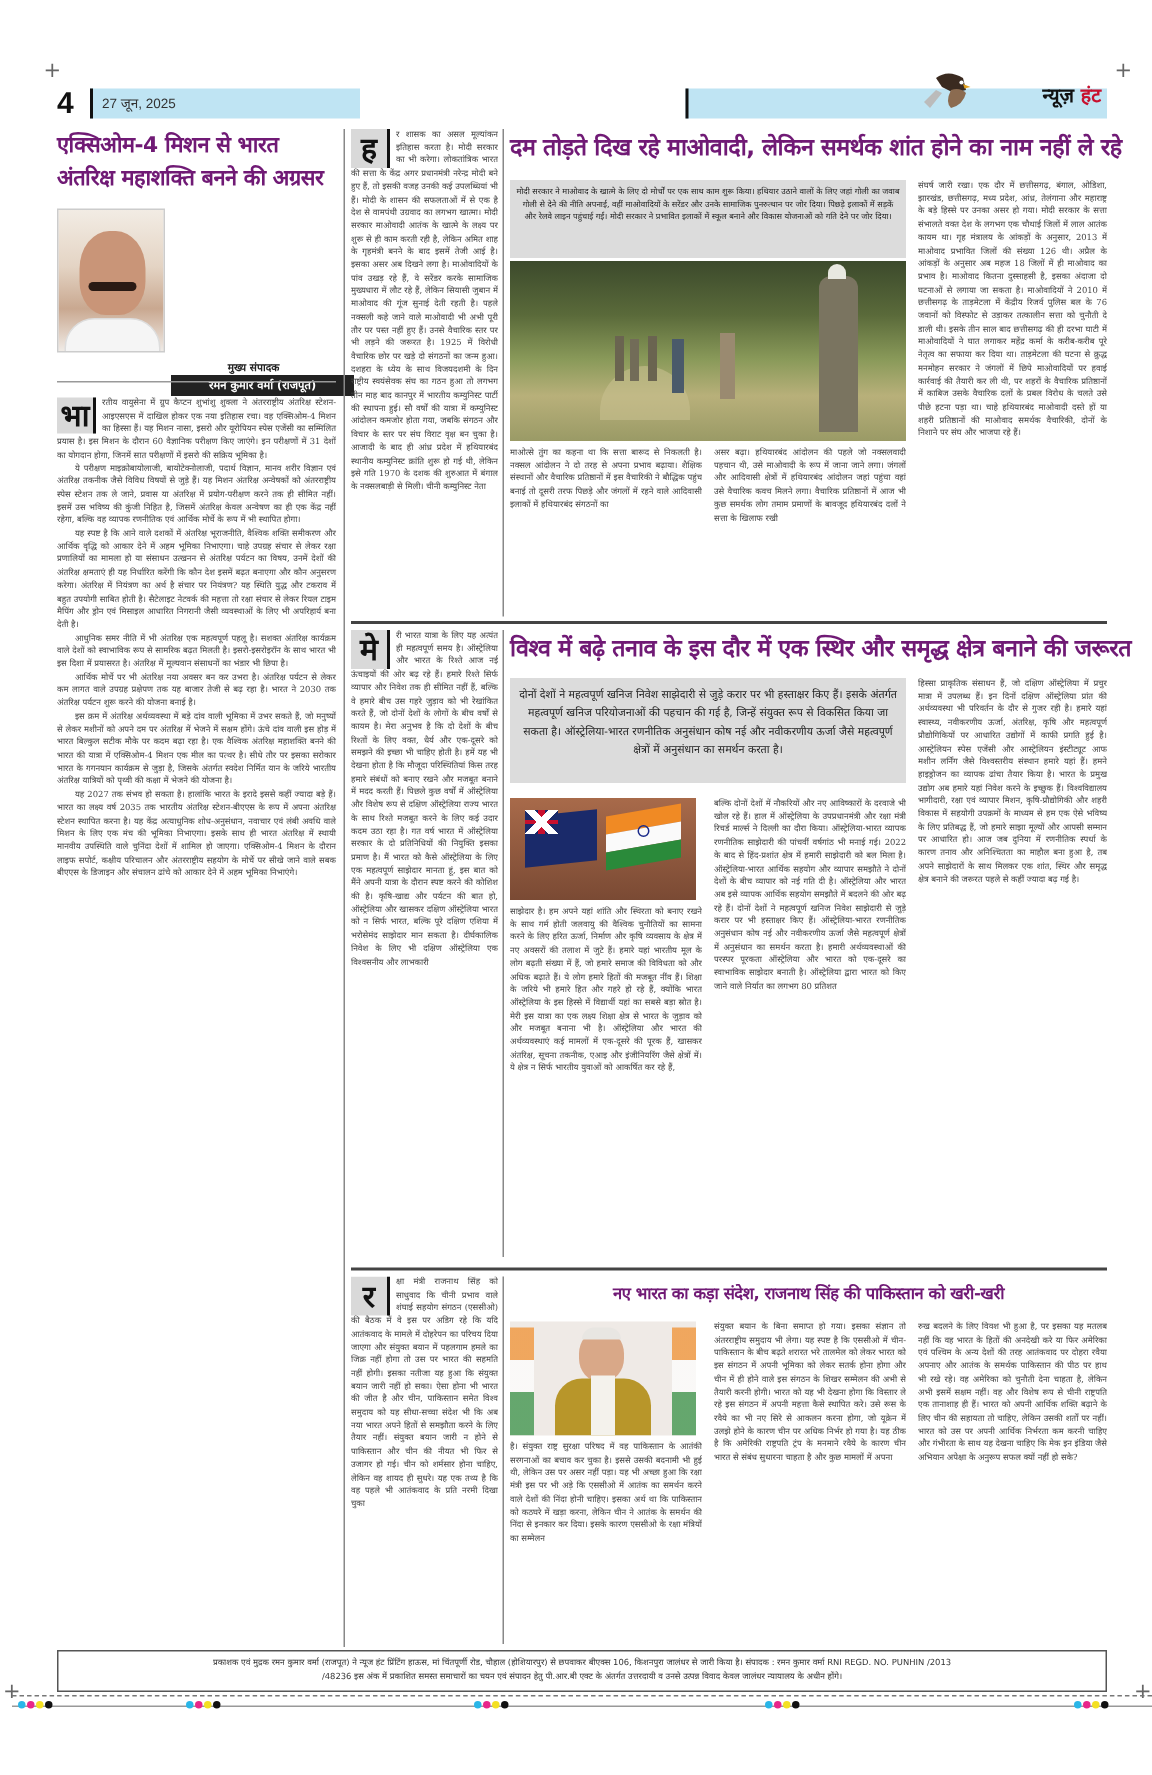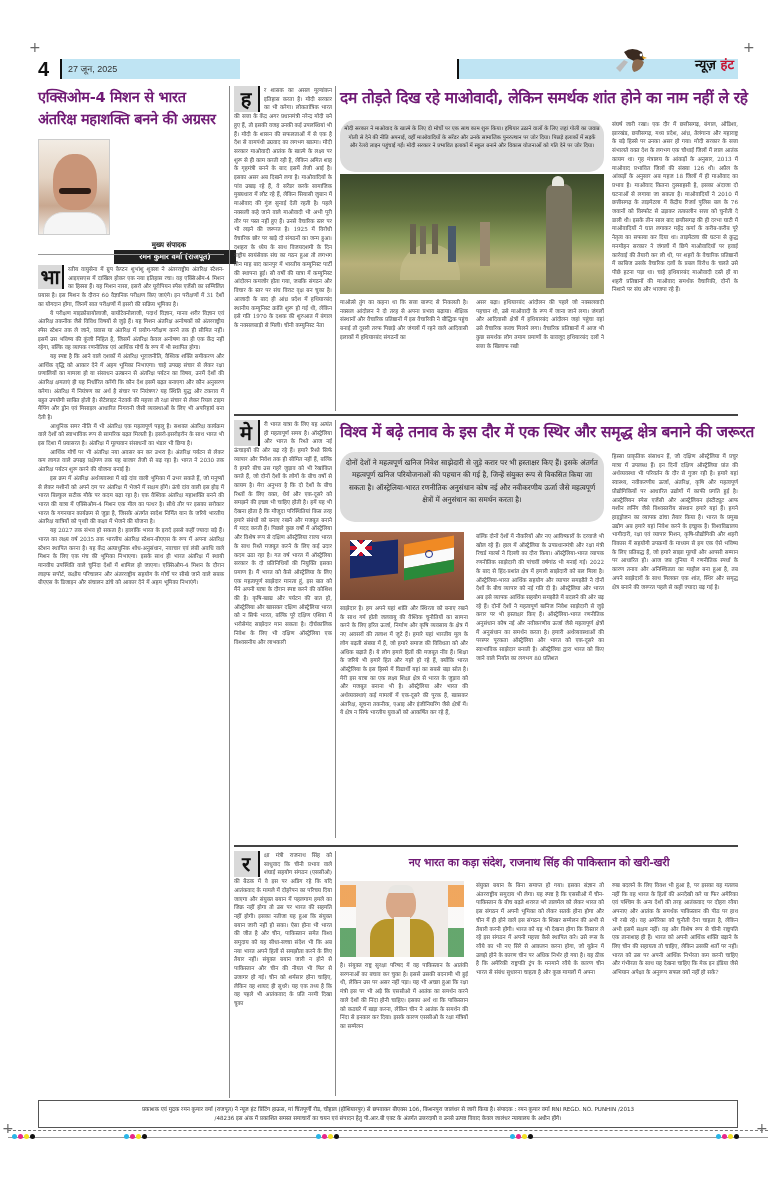--- a/index.html
+++ b/index.html
@@ -40,21 +40,21 @@
   .author-rule { position: absolute; left: 0; top: 118px; width: 186px; height: 1px; background: #999; }
 
   
   .story { position: absolute; left: 196px; width: 504px; }
   .story-rule { position: absolute; left: 196px; width: 504px; height: 2px; background: #444; }
   .side-col { position: absolute; left: 0; top: 0; width: 98px; }
   .side-col .dropcap { width: 26px; height: 26px; font-size: 20px; line-height: 26px; }
   .side-rule { position: absolute; left: 101px; top: 0; width: 1px; background: #888; }
   .main { position: absolute; left: 106px; top: 0; width: 398px; }
   .headline { text-align: center; font-size: 17px; line-height: 24px; white-space: nowrap; }
-  .deck { background: #dcdcdc; text-align: center; color: #222; font-family: "DejaVu Serif", serif; border-radius: 15px; }
+  .deck { background: #dcdcdc; text-align: center; color: #222; font-family: "DejaVu Serif", serif; }
   .photo { position: absolute; overflow: hidden; }
   .cols { position: absolute; }
   .cols .c { position: absolute; top: 0; }
 
   
   .imprint { position: absolute; left: 0; top: 1042px; width: 700px; height: 28px; border: 1px solid #555; font-family: "DejaVu Sans", sans-serif; font-size: 5.6px; line-height: 9px; color: #333; text-align: center; padding-top: 4px; }
   .dash { position: absolute; left: -30px; top: 1072px; width: 760px; height: 0; border-top: 1px dashed #777; }
   .colorbar { position: absolute; left: -30px; top: 1079px; width: 760px; height: 1px; background: #999; }
   .dots { position: absolute; top: 1076px; height: 6px; display: flex; gap: 1px; }
   .dots span { width: 5px; height: 5px; border-radius: 50%; display: inline-block; }

